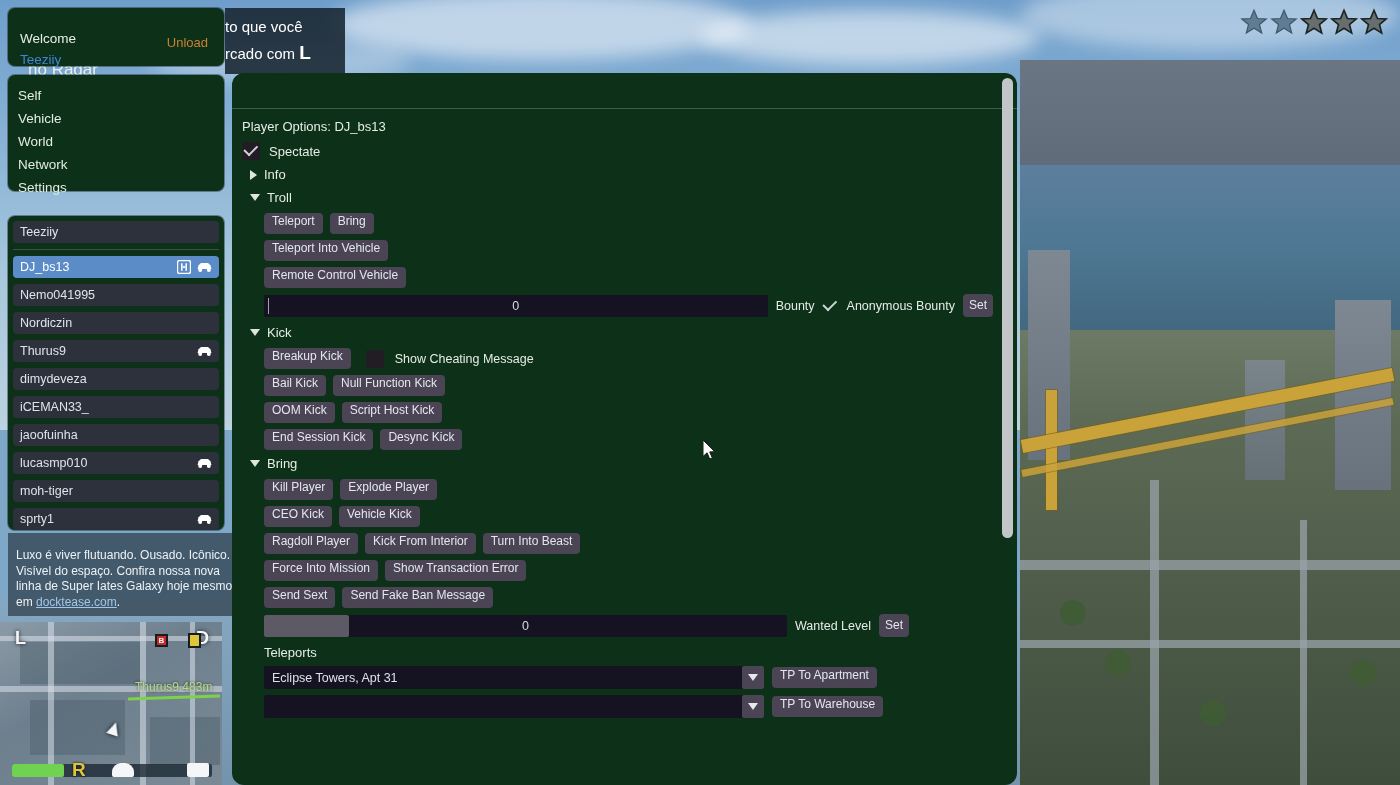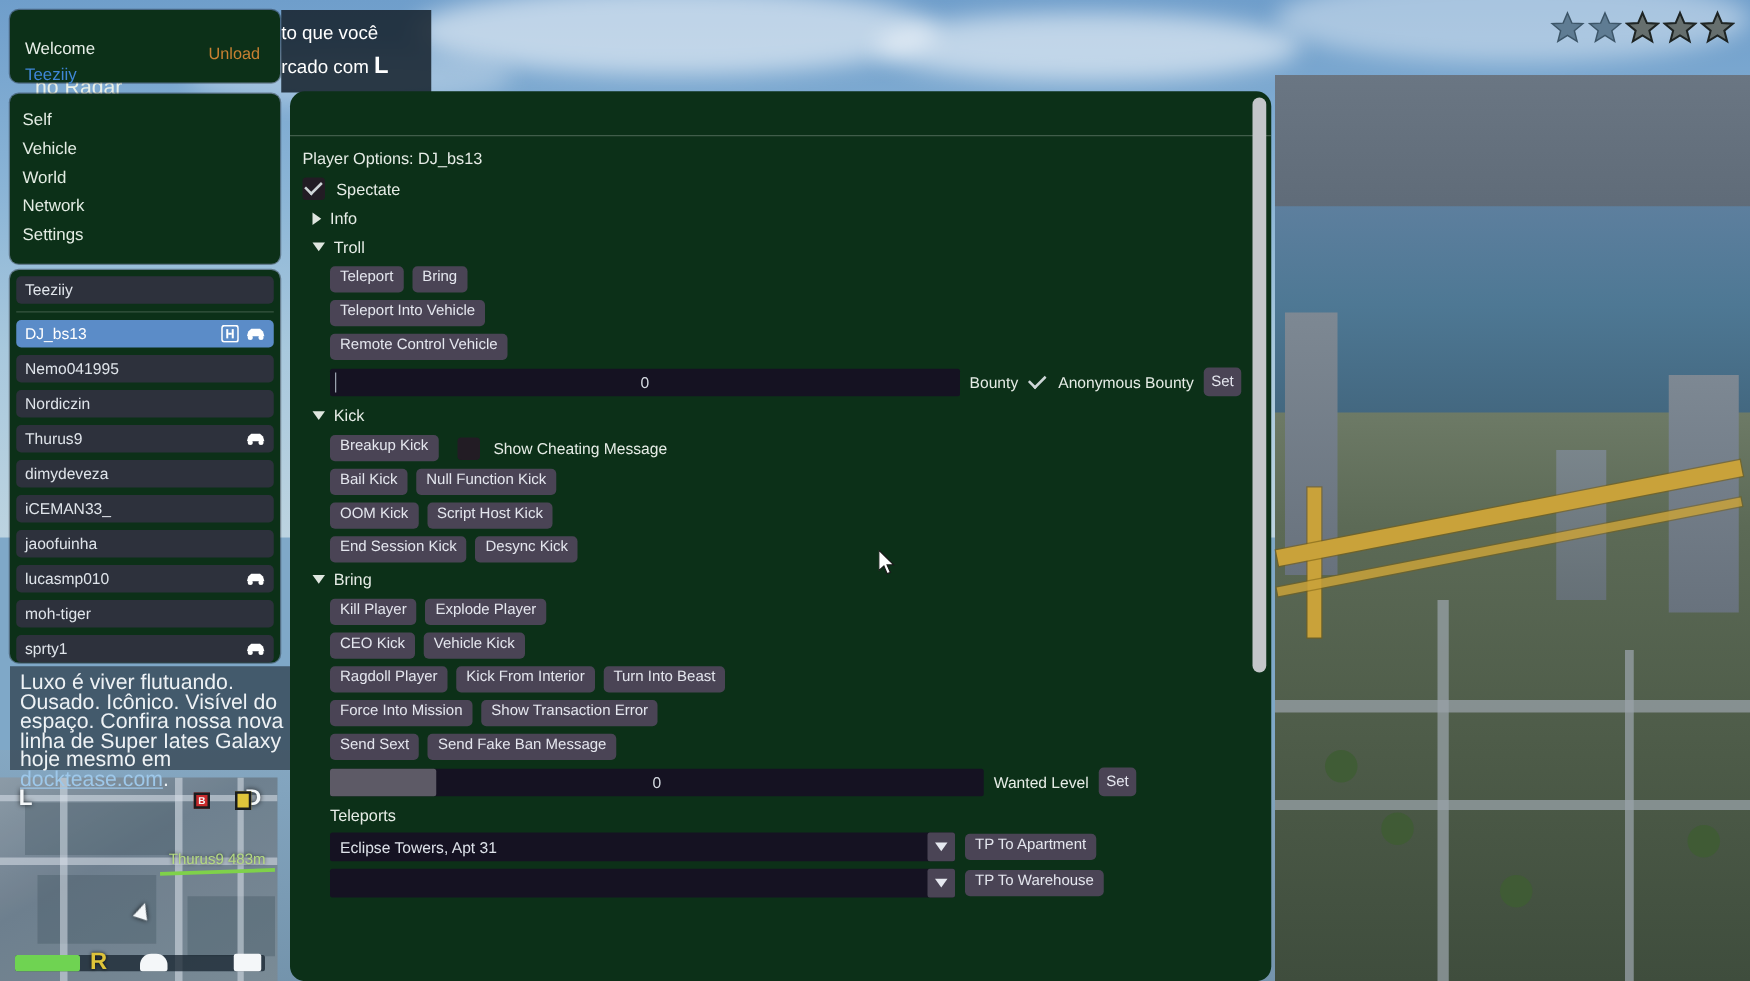--- a/index.html
+++ b/index.html
@@ -111,21 +111,21 @@
     position: absolute; right: 16px; top: 27px;
     color: #c98132; font-size: 13px; cursor: pointer;
   }
   #no-radar-label {
     position: absolute; left: 28px; top: 60px;
     color: #e8efe8; font-size: 17px; z-index: 22;
   }
 
   
   #nav-panel {
-    left: 8px; top: 75px; width: 216px; height: 136px;
+    left: 8px; top: 75px; width: 216px; height: 116px;
     padding: 9px 0;
   }
   .nav-item {
     color: #e3ece3; font-size: 13.5px;
     padding: 4px 0 4px 10px; cursor: pointer;
   }
 
   
   #players-panel {
     left: 8px; top: 216px; width: 216px; height: 314px;
@@ -148,22 +148,22 @@
   .pico { display: block; }
   .divider-line {
     height: 1px; background: rgba(255,255,255,.18);
     margin: 0 0 6px 0;
   }
 
   
   #ad-box {
     position: absolute; left: 8px; top: 533px; width: 244px; height: 83px;
     background: rgba(30,42,52,0.62);
-    padding: 5px 8px; z-index: 30;
-    color: #eef2f5; font-size: 17px; line-height: 15.5px;
+    padding: 15px 8px; z-index: 30;
+    color: #eef2f5; font-size: 12px; line-height: 15.5px;
     font-family: "Liberation Sans", sans-serif;
   }
   #ad-box a { color: #9ec8ea; text-decoration: underline; }
 
   
   #minimap {
     position: absolute; left: 0px; top: 622px; width: 222px; height: 163px;
     z-index: 25; overflow: hidden;
     background: linear-gradient(150deg,#8d9aa5 0%,#6d7d8b 40%,#7b8a94 100%);
     opacity: .92;

